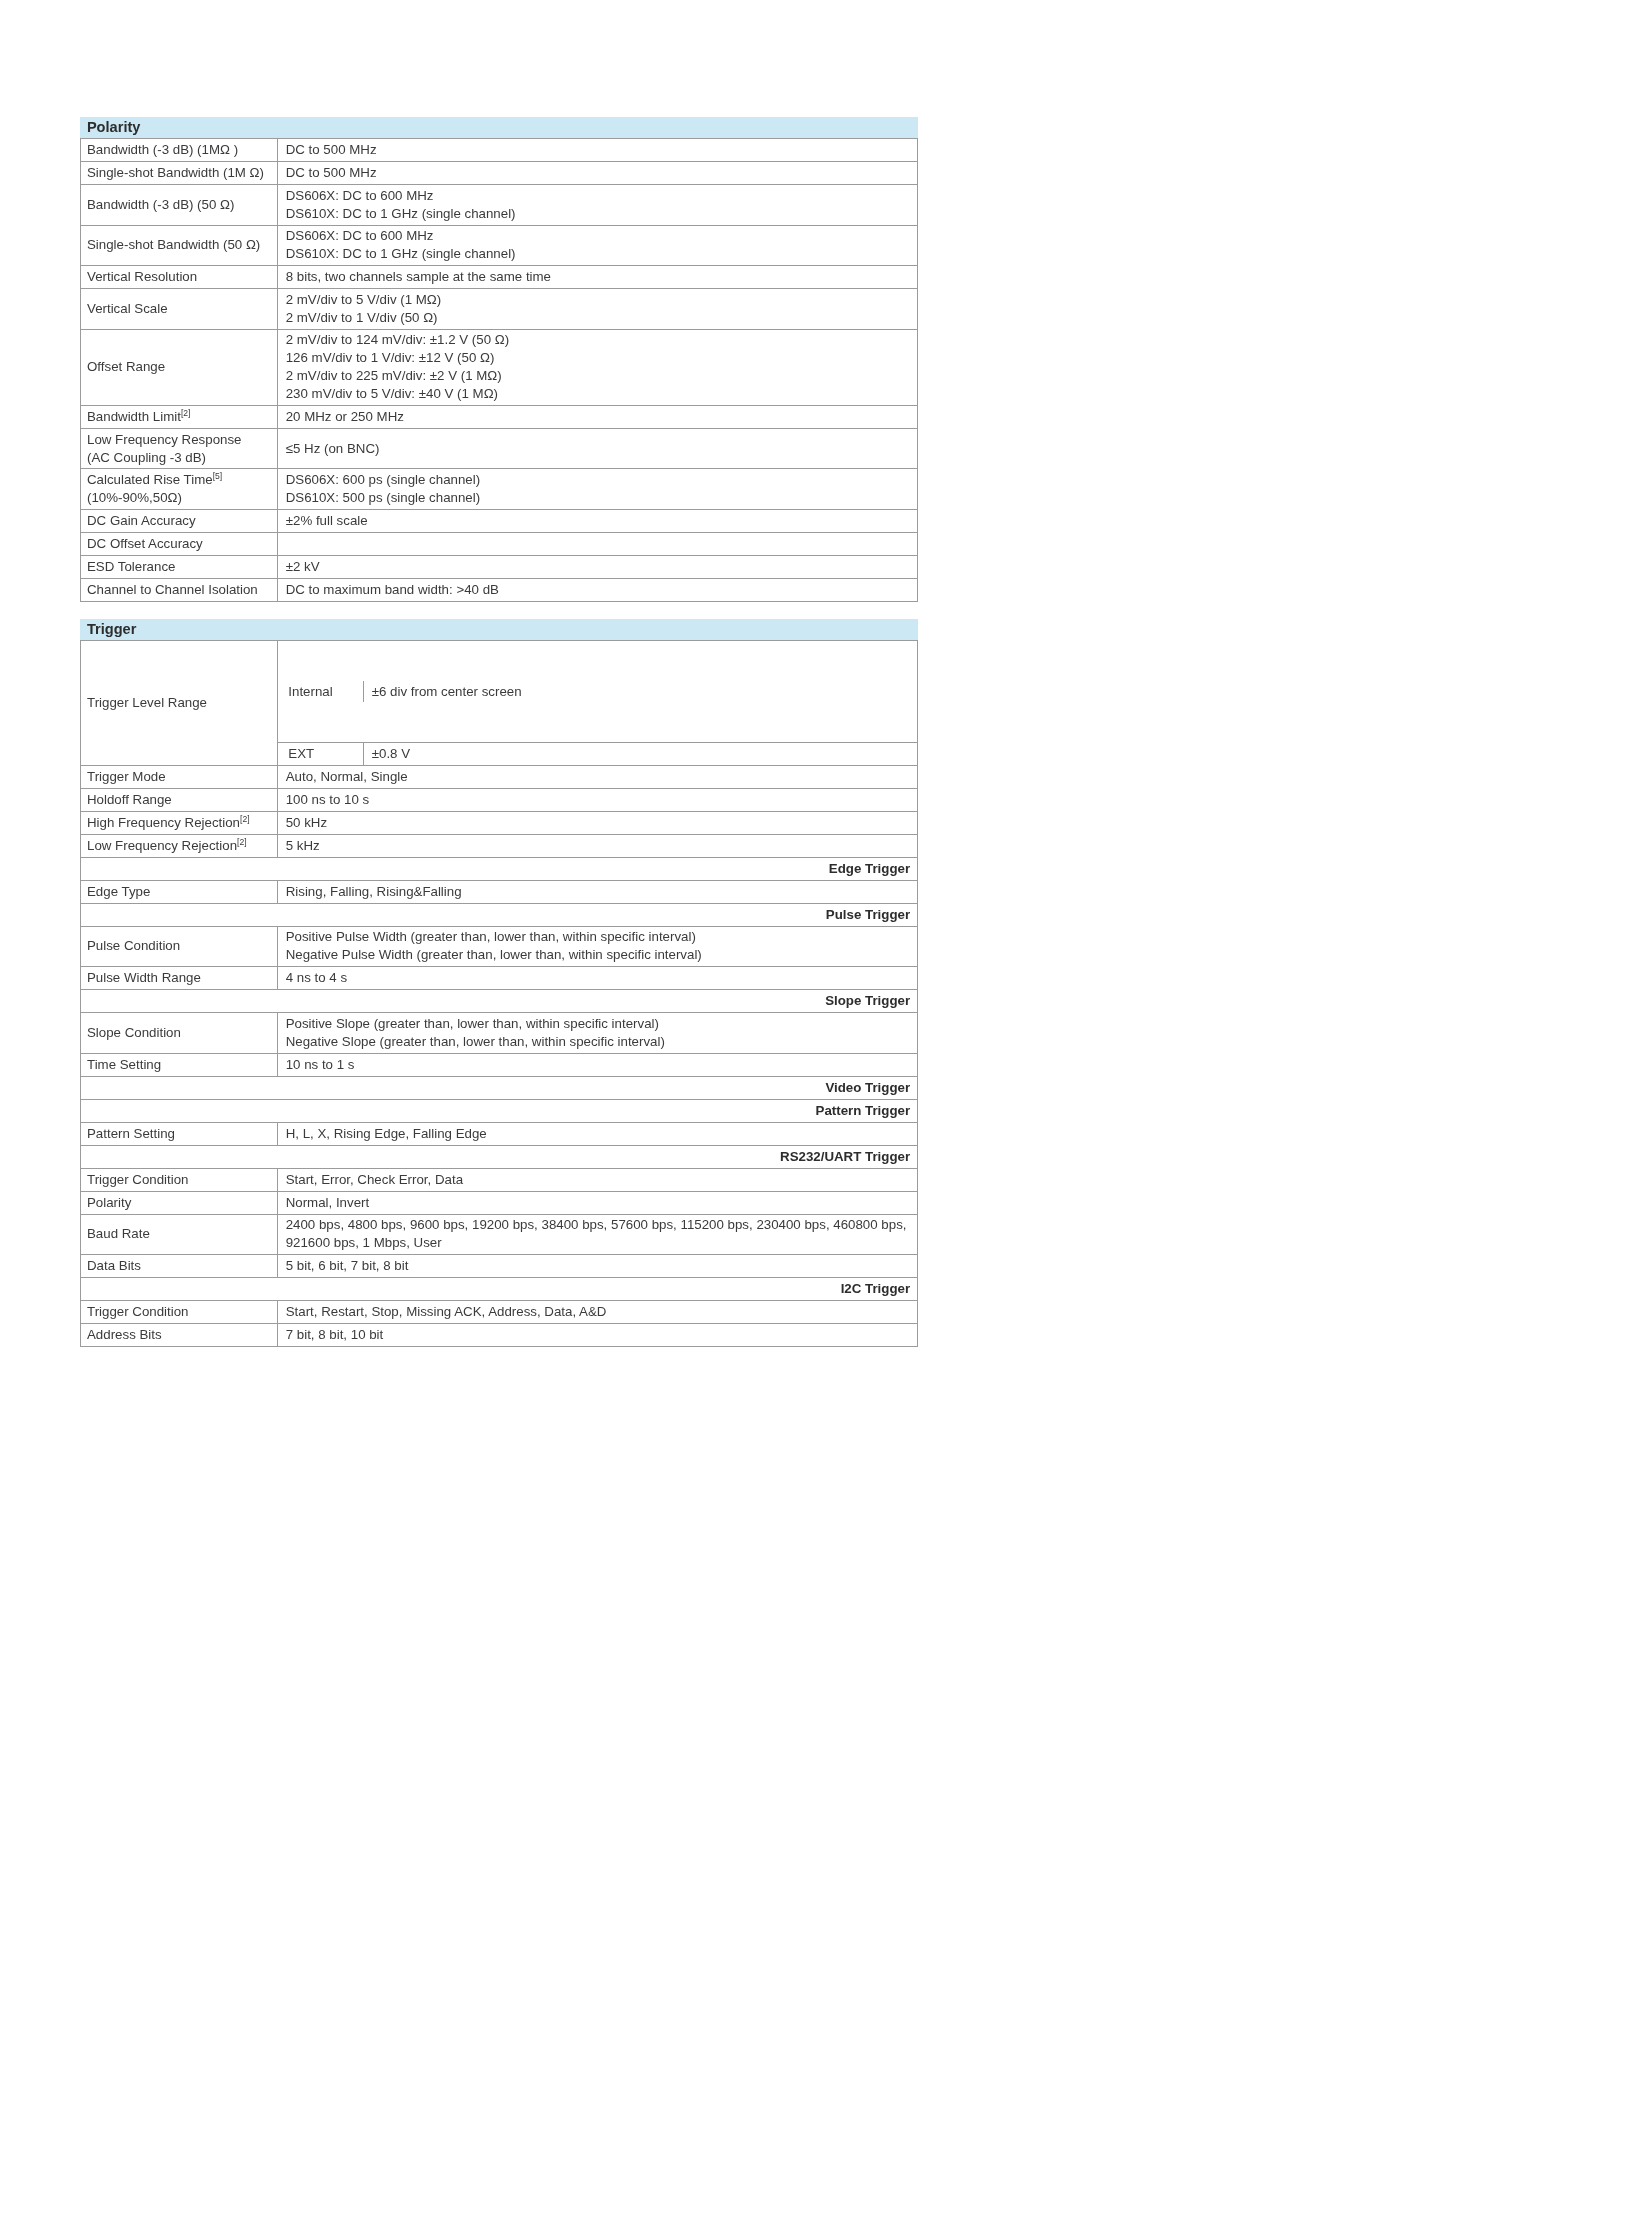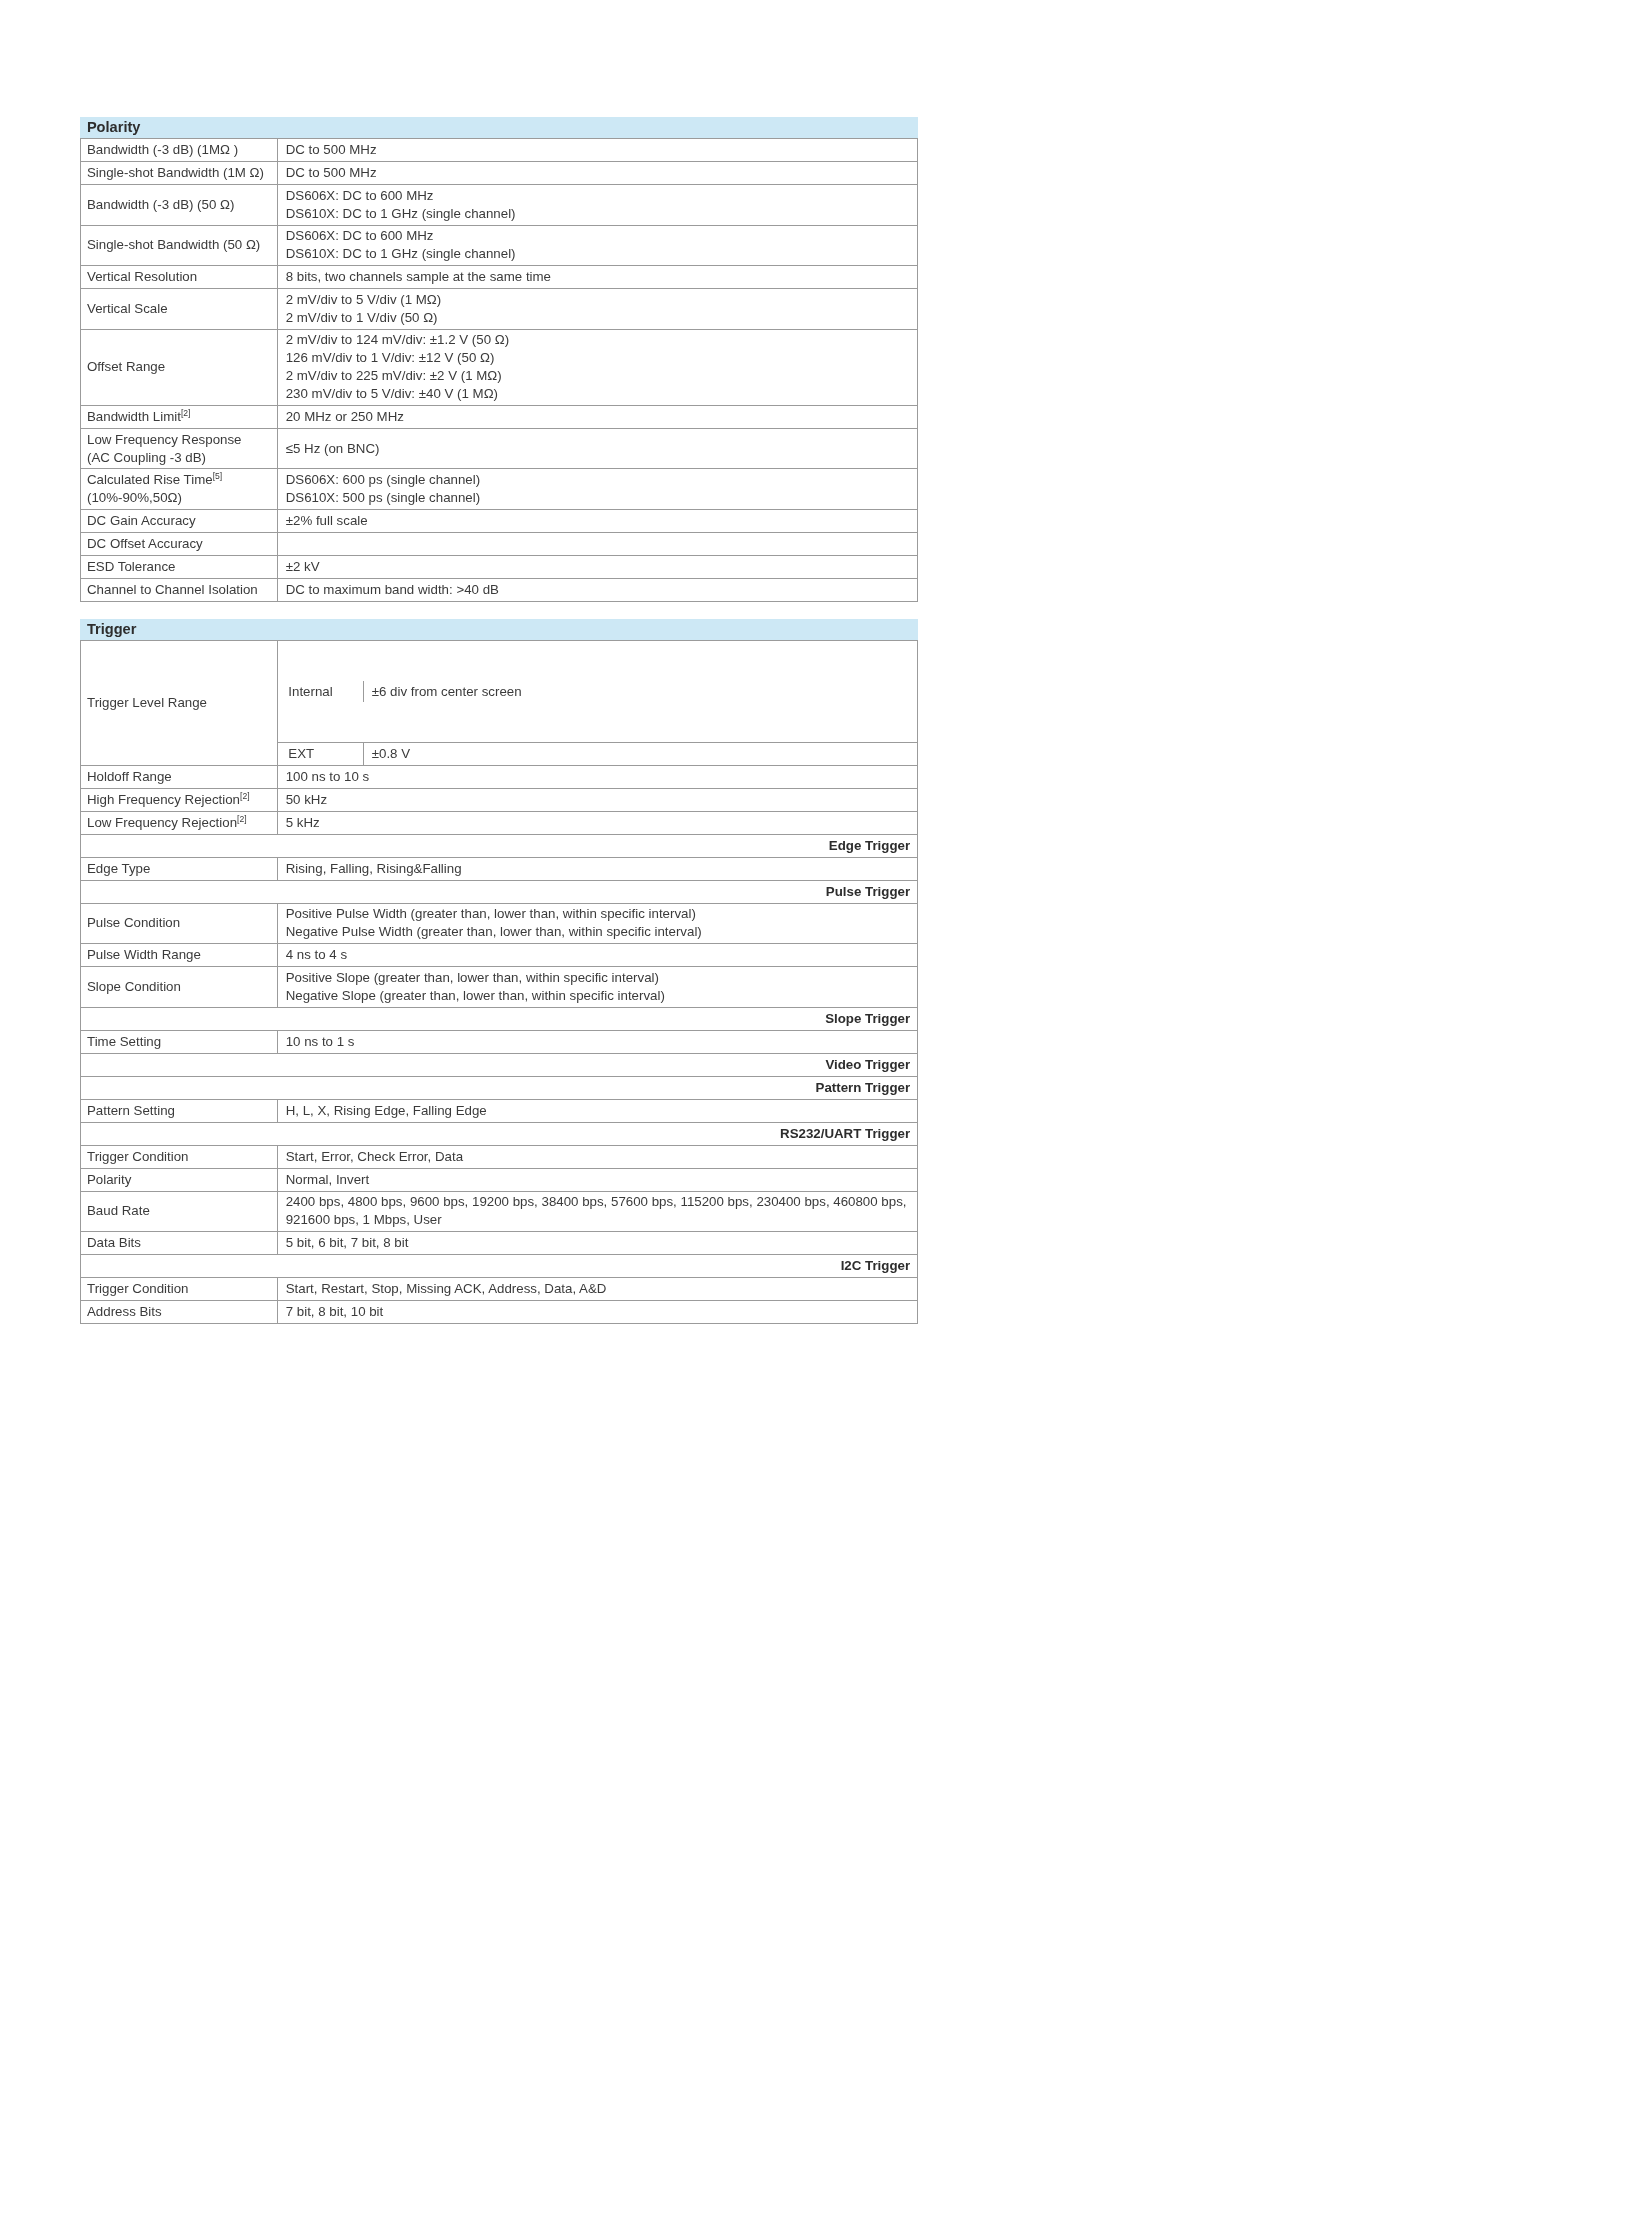--- a/index.html
+++ b/index.html
@@ -237,20 +237,28 @@
                 <div class="line">EXT</div>
               </div>
               <div class="cell subvalue-cell">
                 <div class="line">±0.8 V</div>
               </div>
             </div>
           </div>
         </div>
         <div class="row">
           <div class="cell label-cell">
+            <div class="line"><span>Trigger Mode</span></div>
+          </div>
+          <div class="cell value-cell">
+            <div class="line">Auto, Normal, Single</div>
+          </div>
+        </div>
+        <div class="row">
+          <div class="cell label-cell">
             <div class="line"><span>Holdoff Range</span></div>
           </div>
           <div class="cell value-cell">
             <div class="line">100 ns to 10 s</div>
           </div>
         </div>
         <div class="row">
           <div class="cell label-cell">
             <div class="line"><span>High Frequency Rejection</span><sup>[2]</sup></div>
           </div>
@@ -295,31 +303,31 @@
         </div>
         <div class="row">
           <div class="cell label-cell">
             <div class="line"><span>Pulse Width Range</span></div>
           </div>
           <div class="cell value-cell">
             <div class="line">4 ns to 4 s</div>
           </div>
         </div>
         <div class="row">
+          <div class="cell subheader-cell">
+            <div class="line">Slope Trigger</div>
+          </div>
+        </div>
+        <div class="row">
           <div class="cell label-cell">
             <div class="line"><span>Slope Condition</span></div>
           </div>
           <div class="cell value-cell">
             <div class="line">Positive Slope (greater than, lower than, within specific interval)</div>
             <div class="line">Negative Slope (greater than, lower than, within specific interval)</div>
-          </div>
-        </div>
-        <div class="row">
-          <div class="cell subheader-cell">
-            <div class="line">Slope Trigger</div>
           </div>
         </div>
         <div class="row">
           <div class="cell label-cell">
             <div class="line"><span>Time Setting</span></div>
           </div>
           <div class="cell value-cell">
             <div class="line">10 ns to 1 s</div>
           </div>
         </div>

